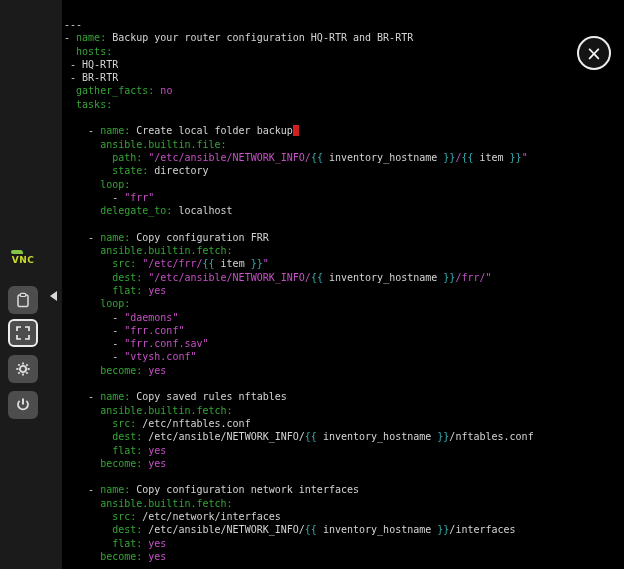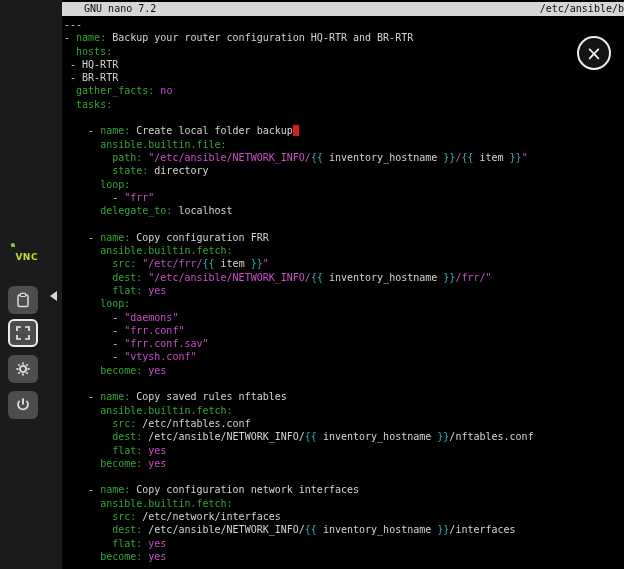--- a/index.html
+++ b/index.html
@@ -1,21 +1,21 @@
 <!DOCTYPE html>
 <html style="--sidebar_bg: #1b1b1b; --terminal_bg: #000000; --titlebar_bg: #d6d6d6; --titlebar_fg: #0a0a0a; --text: #d4d4d4; --key: #36a436; --string: #c650c6; --jinja: #33aaaa; --cursor: #cf2020; --button_bg: #4d4d4d; --logo_green: #86c443; --logo_text: #cbdb2a;"><head>
 <meta charset="utf-8">
 <style>
   *{box-sizing:border-box;margin:0;padding:0}
   html,body{width:624px;height:569px;background:#000;overflow:hidden}
   #screen{position:relative;width:624px;height:569px;font-family:"DejaVu Sans Mono",monospace}
 
   
   #sidebar{position:absolute;left:0;top:0;width:62px;height:100%;background:var(--sidebar_bg)}
-  #logo{position:absolute;left:8px;top:243px;width:30px;height:28px;display:flex;flex-direction:row;align-items:center;justify-content:center}
+  #logo{position:absolute;left:8px;top:243px;width:30px;height:28px;display:flex;flex-direction:column;align-items:center;justify-content:center}
   #logo .swoosh{width:12px;height:4px;background:var(--logo_green);border-radius:2px 3px 0 2px;align-self:flex-start;margin-left:3px;margin-bottom:1px}
   #logo .vnc{font-family:"DejaVu Sans",sans-serif;font-weight:bold;font-size:9px;color:var(--logo_text);letter-spacing:.5px}
   .cb-btn{position:absolute;left:8px;width:30px;height:28px;background:var(--button_bg);border:none;border-radius:6px;display:flex;align-items:center;justify-content:center;padding:0;cursor:pointer}
   .cb-btn.active{border:2px solid #ececec}
   #btn-clipboard{top:286px}
   #btn-fullscreen{top:319px}
   #btn-settings{top:355px}
   #btn-power{top:391px}
   #handle{position:absolute;left:46px;top:288px;width:14px;height:16px;background:transparent;border:none;display:flex;align-items:center;justify-content:center;cursor:pointer}
   #handle .tri{width:0;height:0;border-top:5px solid transparent;border-bottom:5px solid transparent;border-right:7px solid #d8d8d8}
@@ -87,24 +87,20 @@
       </span>
     </button>
 
     <button id="handle">
       <span class="tri"></span>
     </button>
 
   </div>
 
   <div id="terminal">
-    <div id="titlebar">
-      <span class="app">  GNU nano 7.2</span>
-      <span class="file">/etc/ansible/b</span>
-    </div>
     <div id="editor"><div class="line"><span class="d">---</span></div><div class="line"><span class="d">- </span><span class="k">name:</span><span class="d"> Backup your router configuration HQ-RTR and BR-RTR</span></div><div class="line"><span class="d">  </span><span class="k">hosts:</span></div><div class="line"><span class="d"> - HQ-RTR</span></div><div class="line"><span class="d"> - BR-RTR</span></div><div class="line"><span class="d">  </span><span class="k">gather_facts:</span><span class="d"> </span><span class="s">no</span></div><div class="line"><span class="d">  </span><span class="k">tasks:</span></div><div class="line">&nbsp;</div><div class="line"><span class="d">    - </span><span class="k">name:</span><span class="d"> Create local folder backup</span><span class="cur"> </span></div><div class="line"><span class="d">      </span><span class="k">ansible.builtin.file:</span></div><div class="line"><span class="d">        </span><span class="k">path:</span><span class="d"> </span><span class="s">"/etc/ansible/NETWORK_INFO/</span><span class="j">{{</span><span class="d"> inventory_hostname </span><span class="j">}}</span><span class="s">/</span><span class="j">{{</span><span class="d"> item </span><span class="j">}}</span><span class="s">"</span></div><div class="line"><span class="d">        </span><span class="k">state:</span><span class="d"> directory</span></div><div class="line"><span class="d">      </span><span class="k">loop:</span></div><div class="line"><span class="d">        - </span><span class="s">"frr"</span></div><div class="line"><span class="d">      </span><span class="k">delegate_to:</span><span class="d"> localhost</span></div><div class="line">&nbsp;</div><div class="line"><span class="d">    - </span><span class="k">name:</span><span class="d"> Copy configuration FRR</span></div><div class="line"><span class="d">      </span><span class="k">ansible.builtin.fetch:</span></div><div class="line"><span class="d">        </span><span class="k">src:</span><span class="d"> </span><span class="s">"/etc/frr/</span><span class="j">{{</span><span class="d"> item </span><span class="j">}}</span><span class="s">"</span></div><div class="line"><span class="d">        </span><span class="k">dest:</span><span class="d"> </span><span class="s">"/etc/ansible/NETWORK_INFO/</span><span class="j">{{</span><span class="d"> inventory_hostname </span><span class="j">}}</span><span class="s">/frr/"</span></div><div class="line"><span class="d">        </span><span class="k">flat:</span><span class="d"> </span><span class="s">yes</span></div><div class="line"><span class="d">      </span><span class="k">loop:</span></div><div class="line"><span class="d">        - </span><span class="s">"daemons"</span></div><div class="line"><span class="d">        - </span><span class="s">"frr.conf"</span></div><div class="line"><span class="d">        - </span><span class="s">"frr.conf.sav"</span></div><div class="line"><span class="d">        - </span><span class="s">"vtysh.conf"</span></div><div class="line"><span class="d">      </span><span class="k">become:</span><span class="d"> </span><span class="s">yes</span></div><div class="line">&nbsp;</div><div class="line"><span class="d">    - </span><span class="k">name:</span><span class="d"> Copy saved rules nftables</span></div><div class="line"><span class="d">      </span><span class="k">ansible.builtin.fetch:</span></div><div class="line"><span class="d">        </span><span class="k">src:</span><span class="d"> /etc/nftables.conf</span></div><div class="line"><span class="d">        </span><span class="k">dest:</span><span class="d"> /etc/ansible/NETWORK_INFO/</span><span class="j">{{</span><span class="d"> inventory_hostname </span><span class="j">}}</span><span class="d">/nftables.conf</span></div><div class="line"><span class="d">        </span><span class="k">flat:</span><span class="d"> </span><span class="s">yes</span></div><div class="line"><span class="d">      </span><span class="k">become:</span><span class="d"> </span><span class="s">yes</span></div><div class="line">&nbsp;</div><div class="line"><span class="d">    - </span><span class="k">name:</span><span class="d"> Copy configuration network interfaces</span></div><div class="line"><span class="d">      </span><span class="k">ansible.builtin.fetch:</span></div><div class="line"><span class="d">        </span><span class="k">src:</span><span class="d"> /etc/network/interfaces</span></div><div class="line"><span class="d">        </span><span class="k">dest:</span><span class="d"> /etc/ansible/NETWORK_INFO/</span><span class="j">{{</span><span class="d"> inventory_hostname </span><span class="j">}}</span><span class="d">/interfaces</span></div><div class="line"><span class="d">        </span><span class="k">flat:</span><span class="d"> </span><span class="s">yes</span></div><div class="line"><span class="d">      </span><span class="k">become:</span><span class="d"> </span><span class="s">yes</span></div></div>
   </div>
 
   <button id="close">
     <span class="x">×</span>
   </button>
 
 </div>
 
 </body></html>

